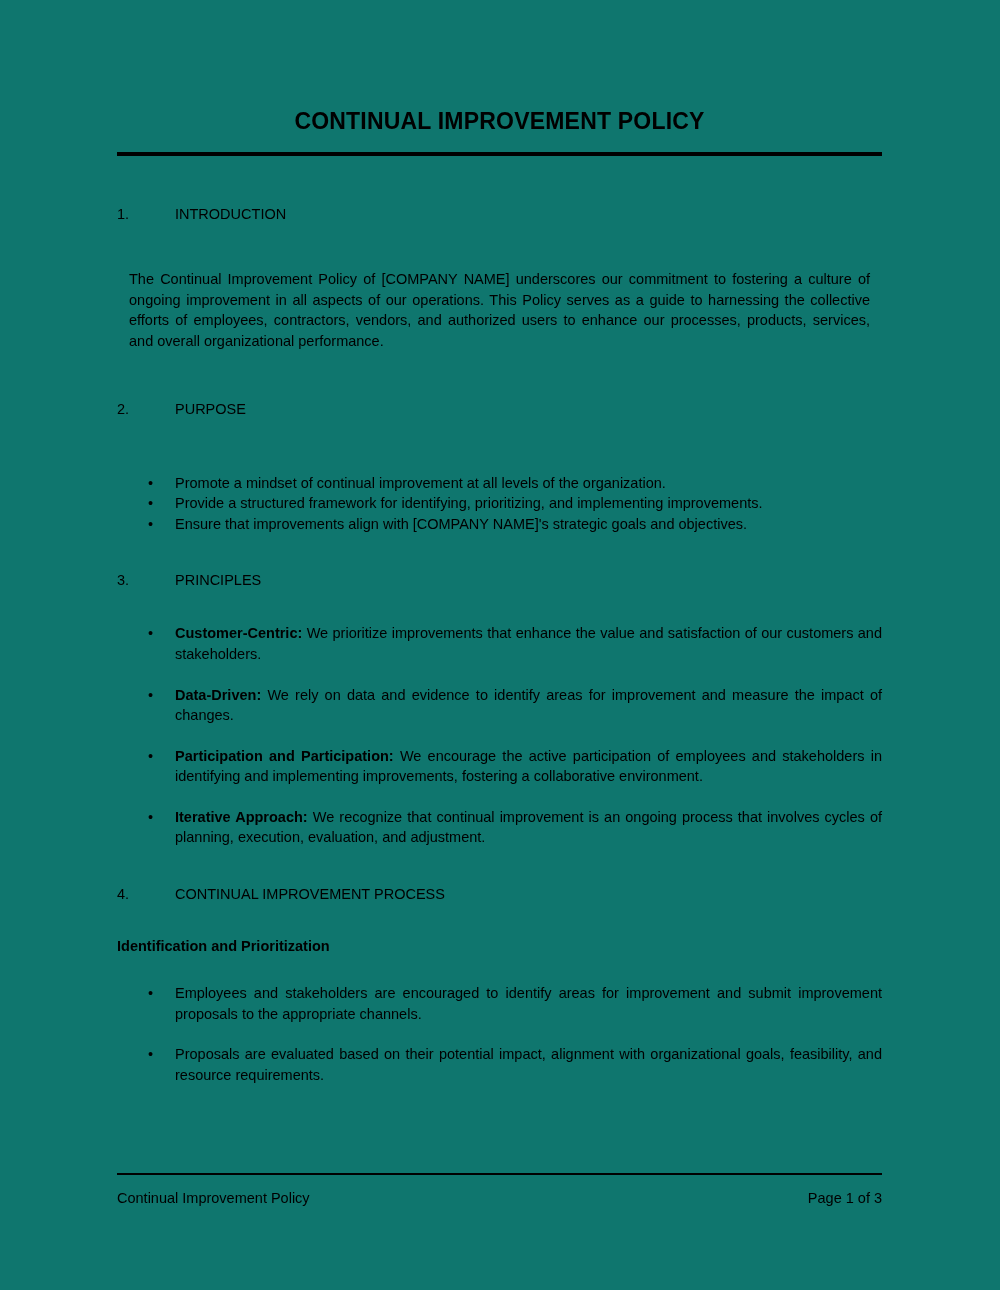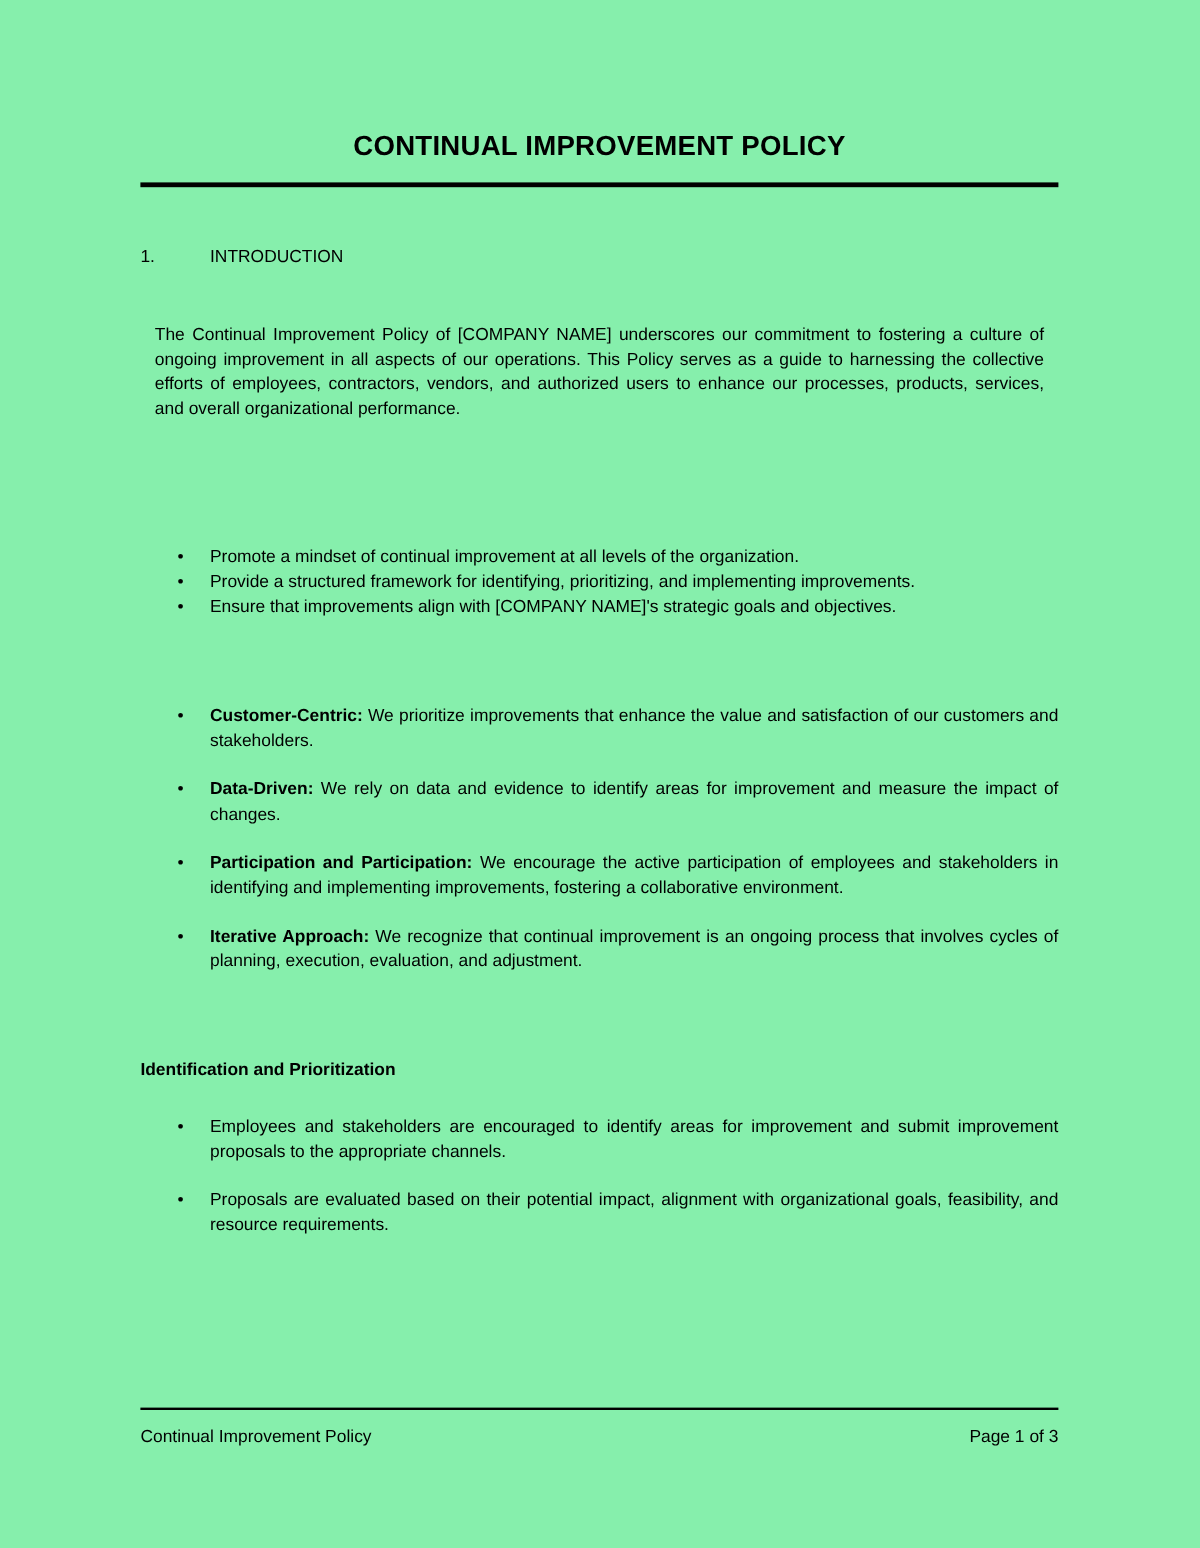--- a/index.html
+++ b/index.html
@@ -15,21 +15,21 @@
     color: #000000;
     -webkit-font-smoothing: antialiased;
   }
 
   .page {
     position: absolute;
     left: 0;
     top: 0;
     width: 1000px;
     height: 1290px;
-    background: #86efac;
+    background: #0f766e;
     box-sizing: border-box;
   }
 
   
   .doc-title {
     position: absolute;
     left: 117px;
     top: 108px;
     width: 765px;
     text-align: center;
@@ -173,20 +173,23 @@
     <div class="section-heading">
       <span class="sec-num">1.</span><span class="sec-title">INTRODUCTION</span>
     </div>
 
     <div class="gap-after-heading"></div>
 
     <p class="body-para">The Continual Improvement Policy of [COMPANY NAME] underscores our commitment to fostering a culture of ongoing improvement in all aspects of our operations. This Policy serves as a guide to harnessing the collective efforts of employees, contractors, vendors, and authorized users to enhance our processes, products, services, and overall organizational performance.</p>
 
     <div class="gap-before-heading"></div>
 
+    <div class="section-heading">
+      <span class="sec-num">2.</span><span class="sec-title">PURPOSE</span>
+    </div>
 
     <div class="gap-after-heading"></div>
 
 
     <div class="gap-sm"></div>
 
     <ul class="bullets tight">
       <li>
         <span class="bullet-dot">•</span>
         <span class="li-text">Promote a mindset of continual improvement at all levels of the organization.</span>
@@ -196,20 +199,23 @@
         <span class="li-text">Provide a structured framework for identifying, prioritizing, and implementing improvements.</span>
       </li>
       <li>
         <span class="bullet-dot">•</span>
         <span class="li-text">Ensure that improvements align with [COMPANY NAME]'s strategic goals and objectives.</span>
       </li>
     </ul>
 
     <div class="gap-before-heading"></div>
 
+    <div class="section-heading">
+      <span class="sec-num">3.</span><span class="sec-title">PRINCIPLES</span>
+    </div>
 
     <div class="gap-after-heading"></div>
 
     <ul class="bullets spaced">
       <li>
         <span class="bullet-dot">•</span>
         <span class="li-text"><span class="lead-term">Customer-Centric:</span><span> We prioritize improvements that enhance the value and satisfaction of our customers and stakeholders.</span></span>
       </li>
       <li>
         <span class="bullet-dot">•</span>
@@ -220,20 +226,23 @@
         <span class="li-text"><span class="lead-term">Participation and Participation:</span><span> We encourage the active participation of employees and stakeholders in identifying and implementing improvements, fostering a collaborative environment.</span></span>
       </li>
       <li>
         <span class="bullet-dot">•</span>
         <span class="li-text"><span class="lead-term">Iterative Approach:</span><span> We recognize that continual improvement is an ongoing process that involves cycles of planning, execution, evaluation, and adjustment.</span></span>
       </li>
     </ul>
 
     <div class="gap-before-heading"></div>
 
+    <div class="section-heading">
+      <span class="sec-num">4.</span><span class="sec-title">CONTINUAL IMPROVEMENT PROCESS</span>
+    </div>
 
     <div class="gap-after-heading"></div>
 
     <div class="sub-heading">Identification and Prioritization</div>
 
     <div class="gap-md"></div>
 
     <ul class="bullets spaced">
       <li>
         <span class="bullet-dot">•</span>

